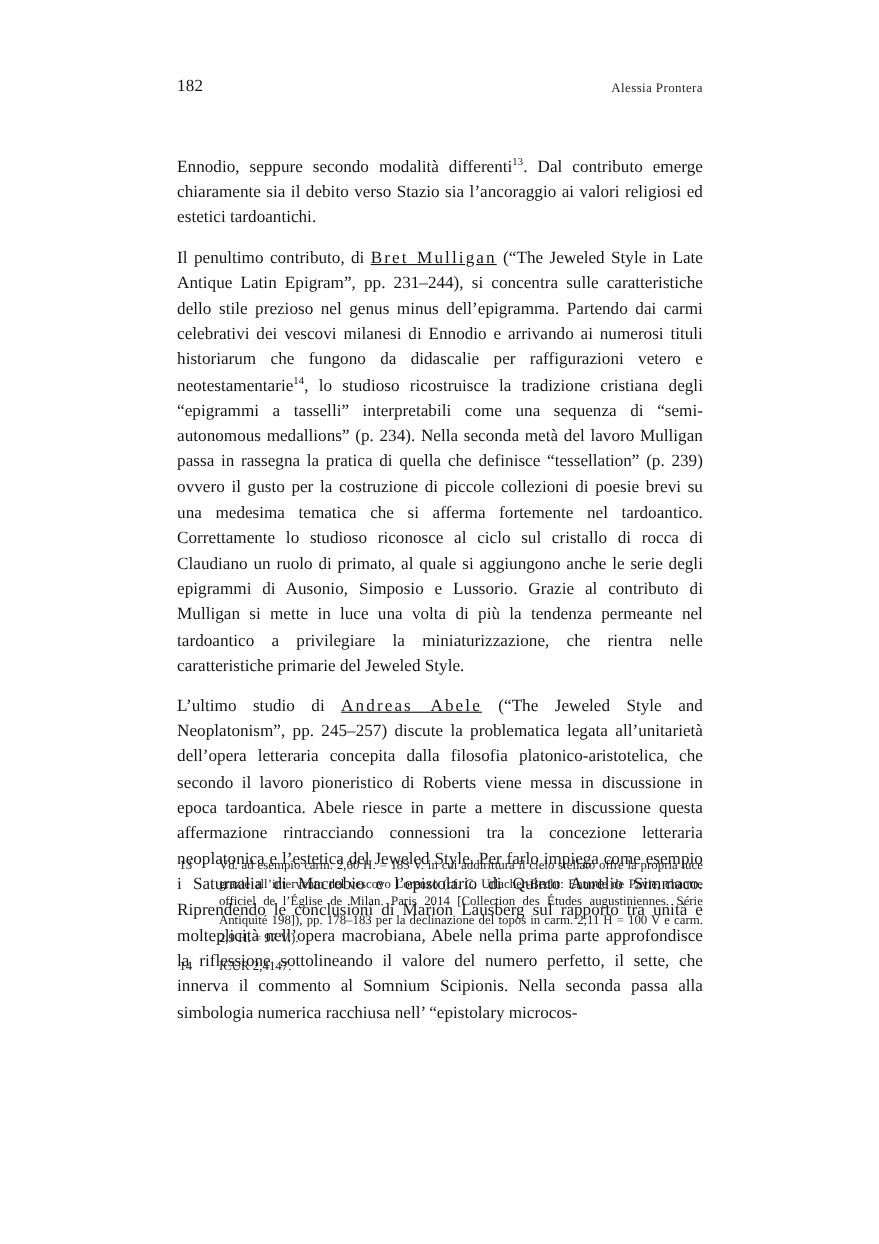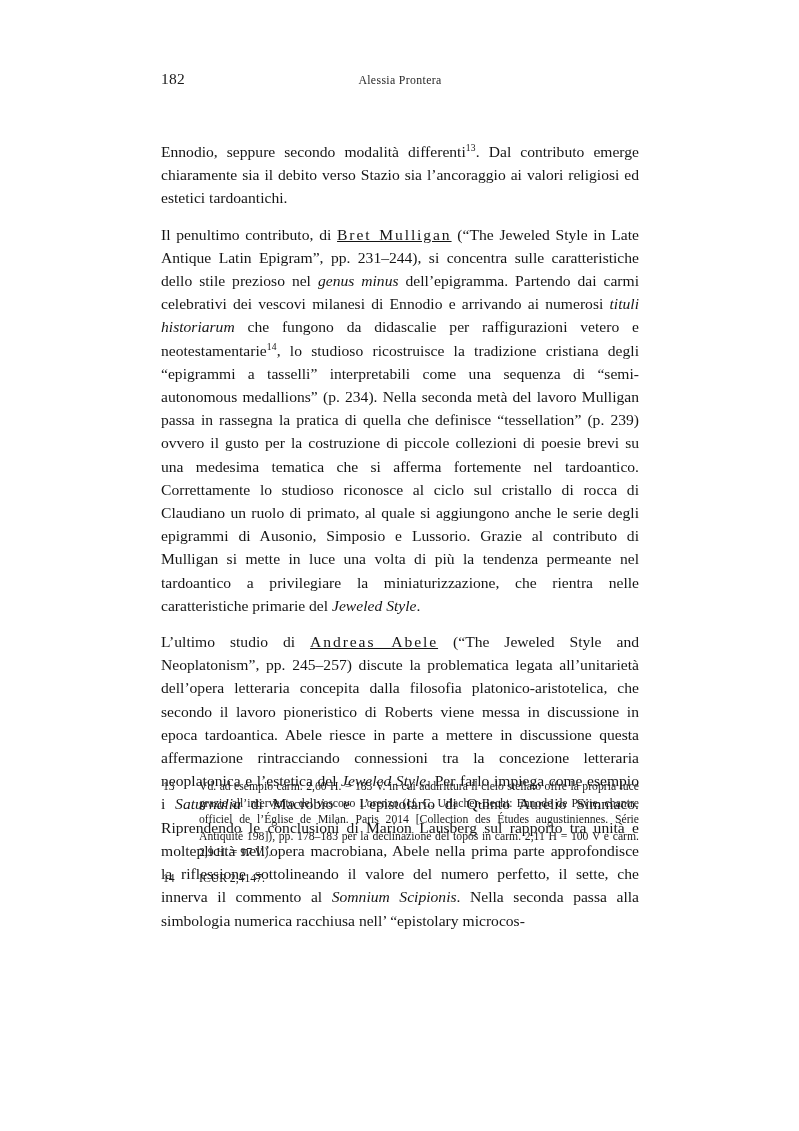--- a/index.html
+++ b/index.html
@@ -33,21 +33,21 @@
     top: 0;
     font-size: 15.5px;
     letter-spacing: 0.2px;
     color: #171717;
   }
   .runhead-title {
     position: absolute;
     left: 0;
     top: 3px;
     width: 478px;
-    text-align: center;
+    text-align: right;
     font-size: 11.8px;
     letter-spacing: 0.35px;
     color: #262626;
   }
 
   
   .body-block {
     position: absolute;
     left: 161px;
     top: 140px;
@@ -59,21 +59,20 @@
     line-height: 23.2px;
     text-align: justify;
     text-justify: inter-word;
     color: #151515;
     hyphens: manual;
   }
   p.para:last-child {
     margin-bottom: 0;
   }
   .it {
-    font-style: italic;
   }
   .sp {
     letter-spacing: 1.9px;
     text-decoration: underline;
   }
   sup.fn {
     font-size: 9.6px;
     vertical-align: super;
     line-height: 0;
     letter-spacing: 0.2px;

